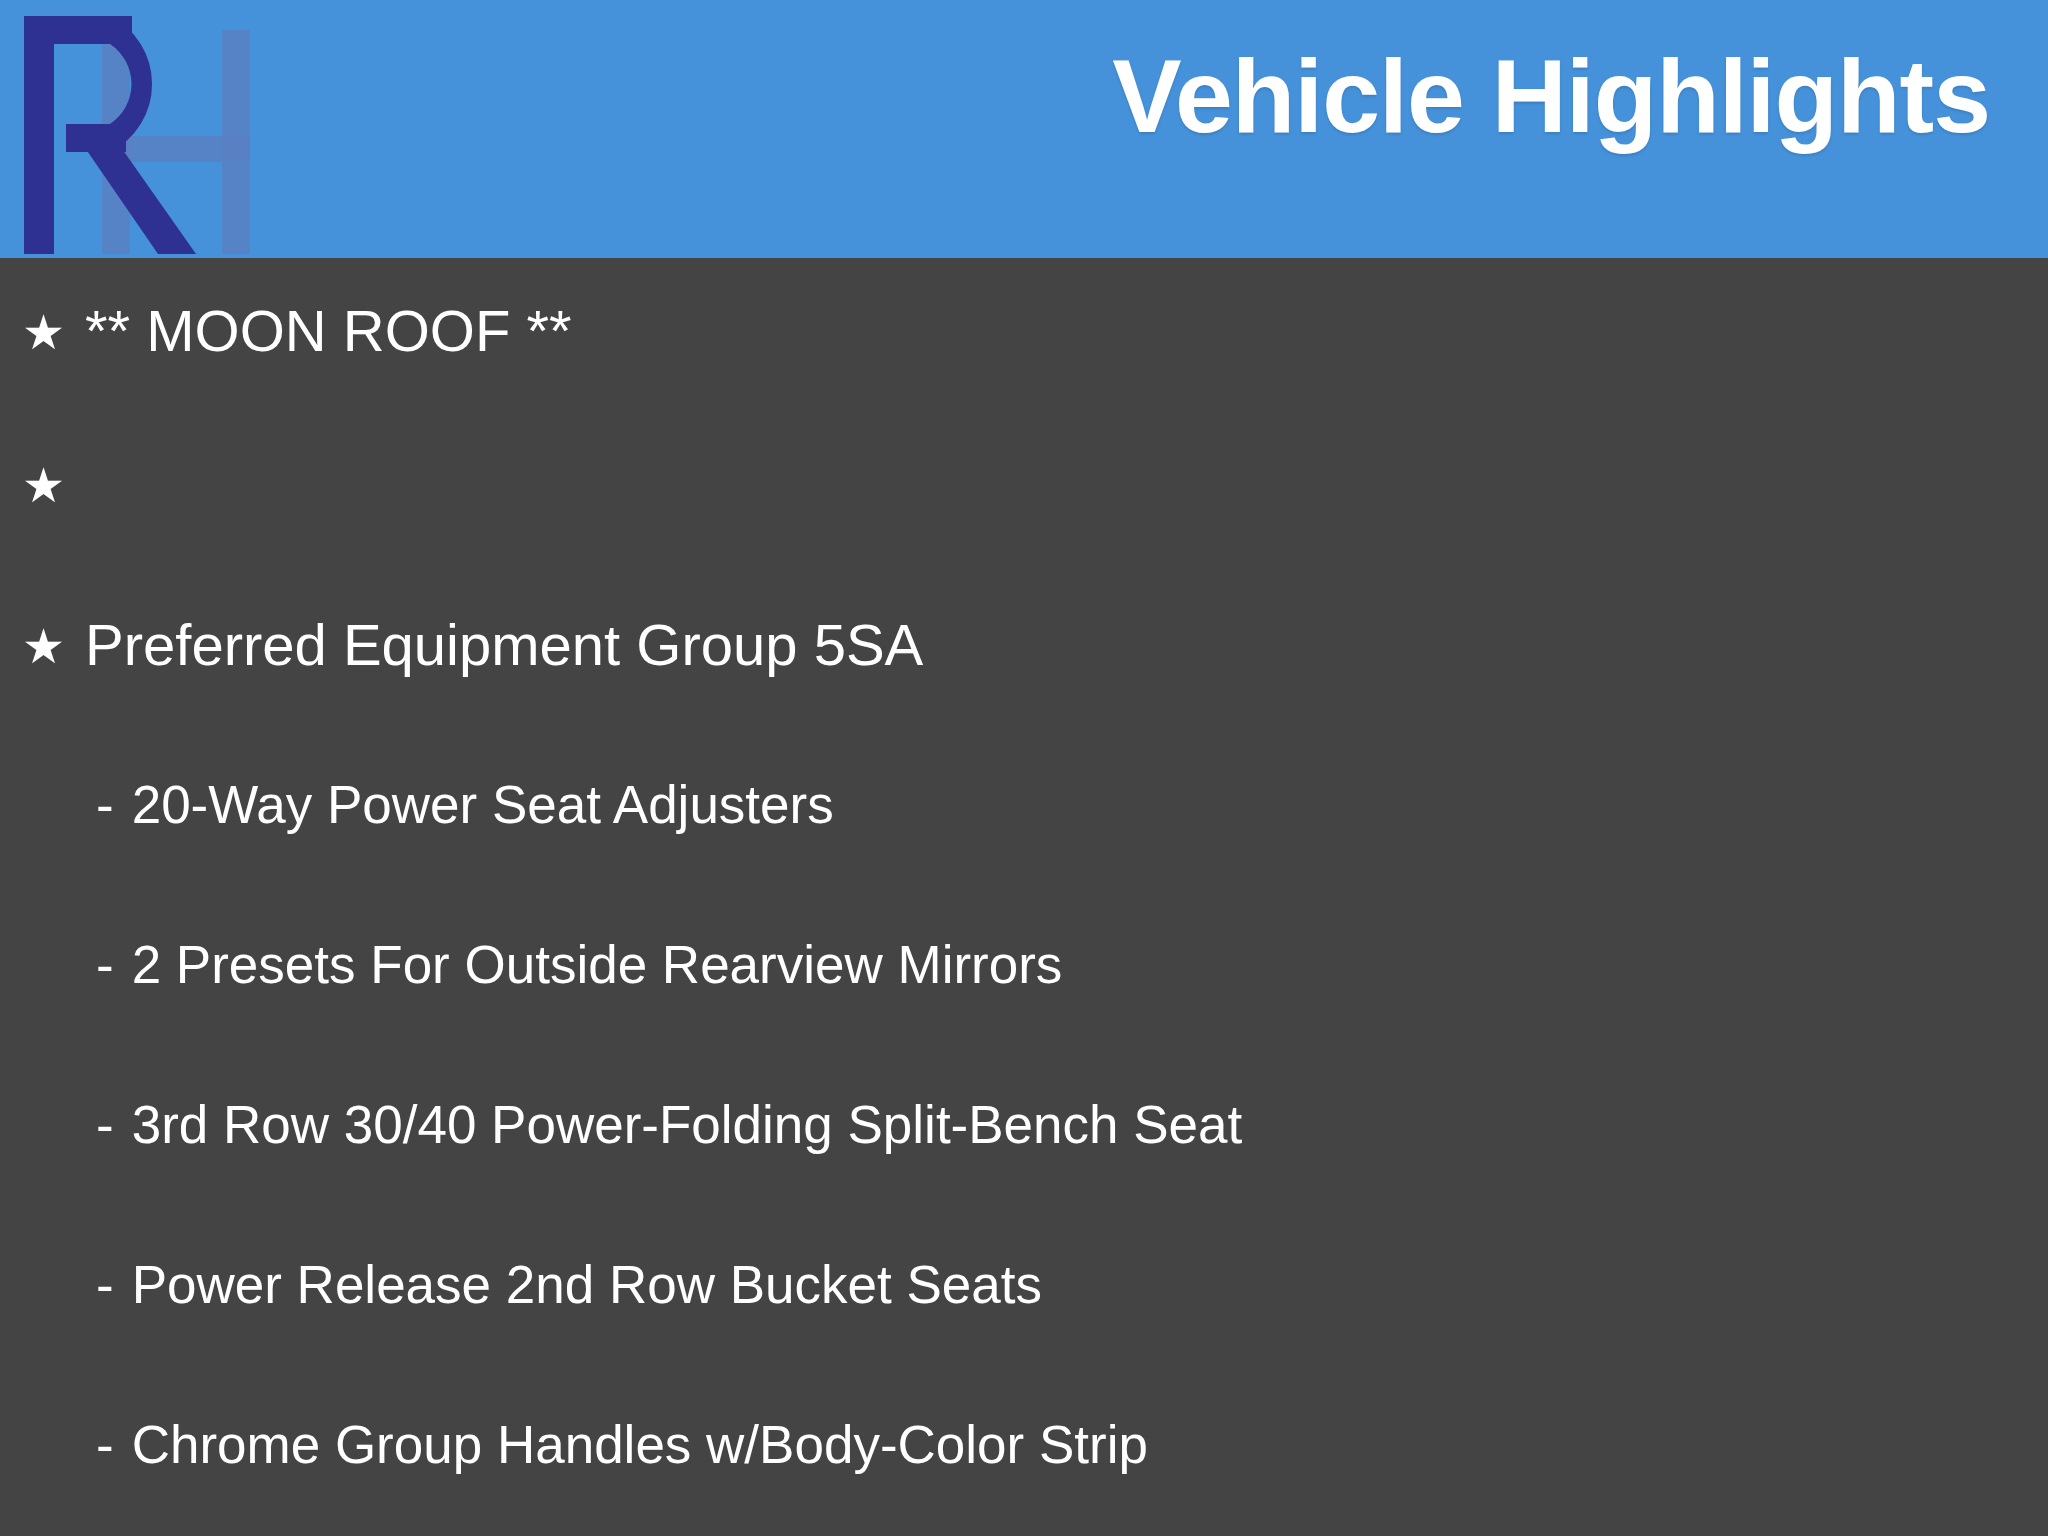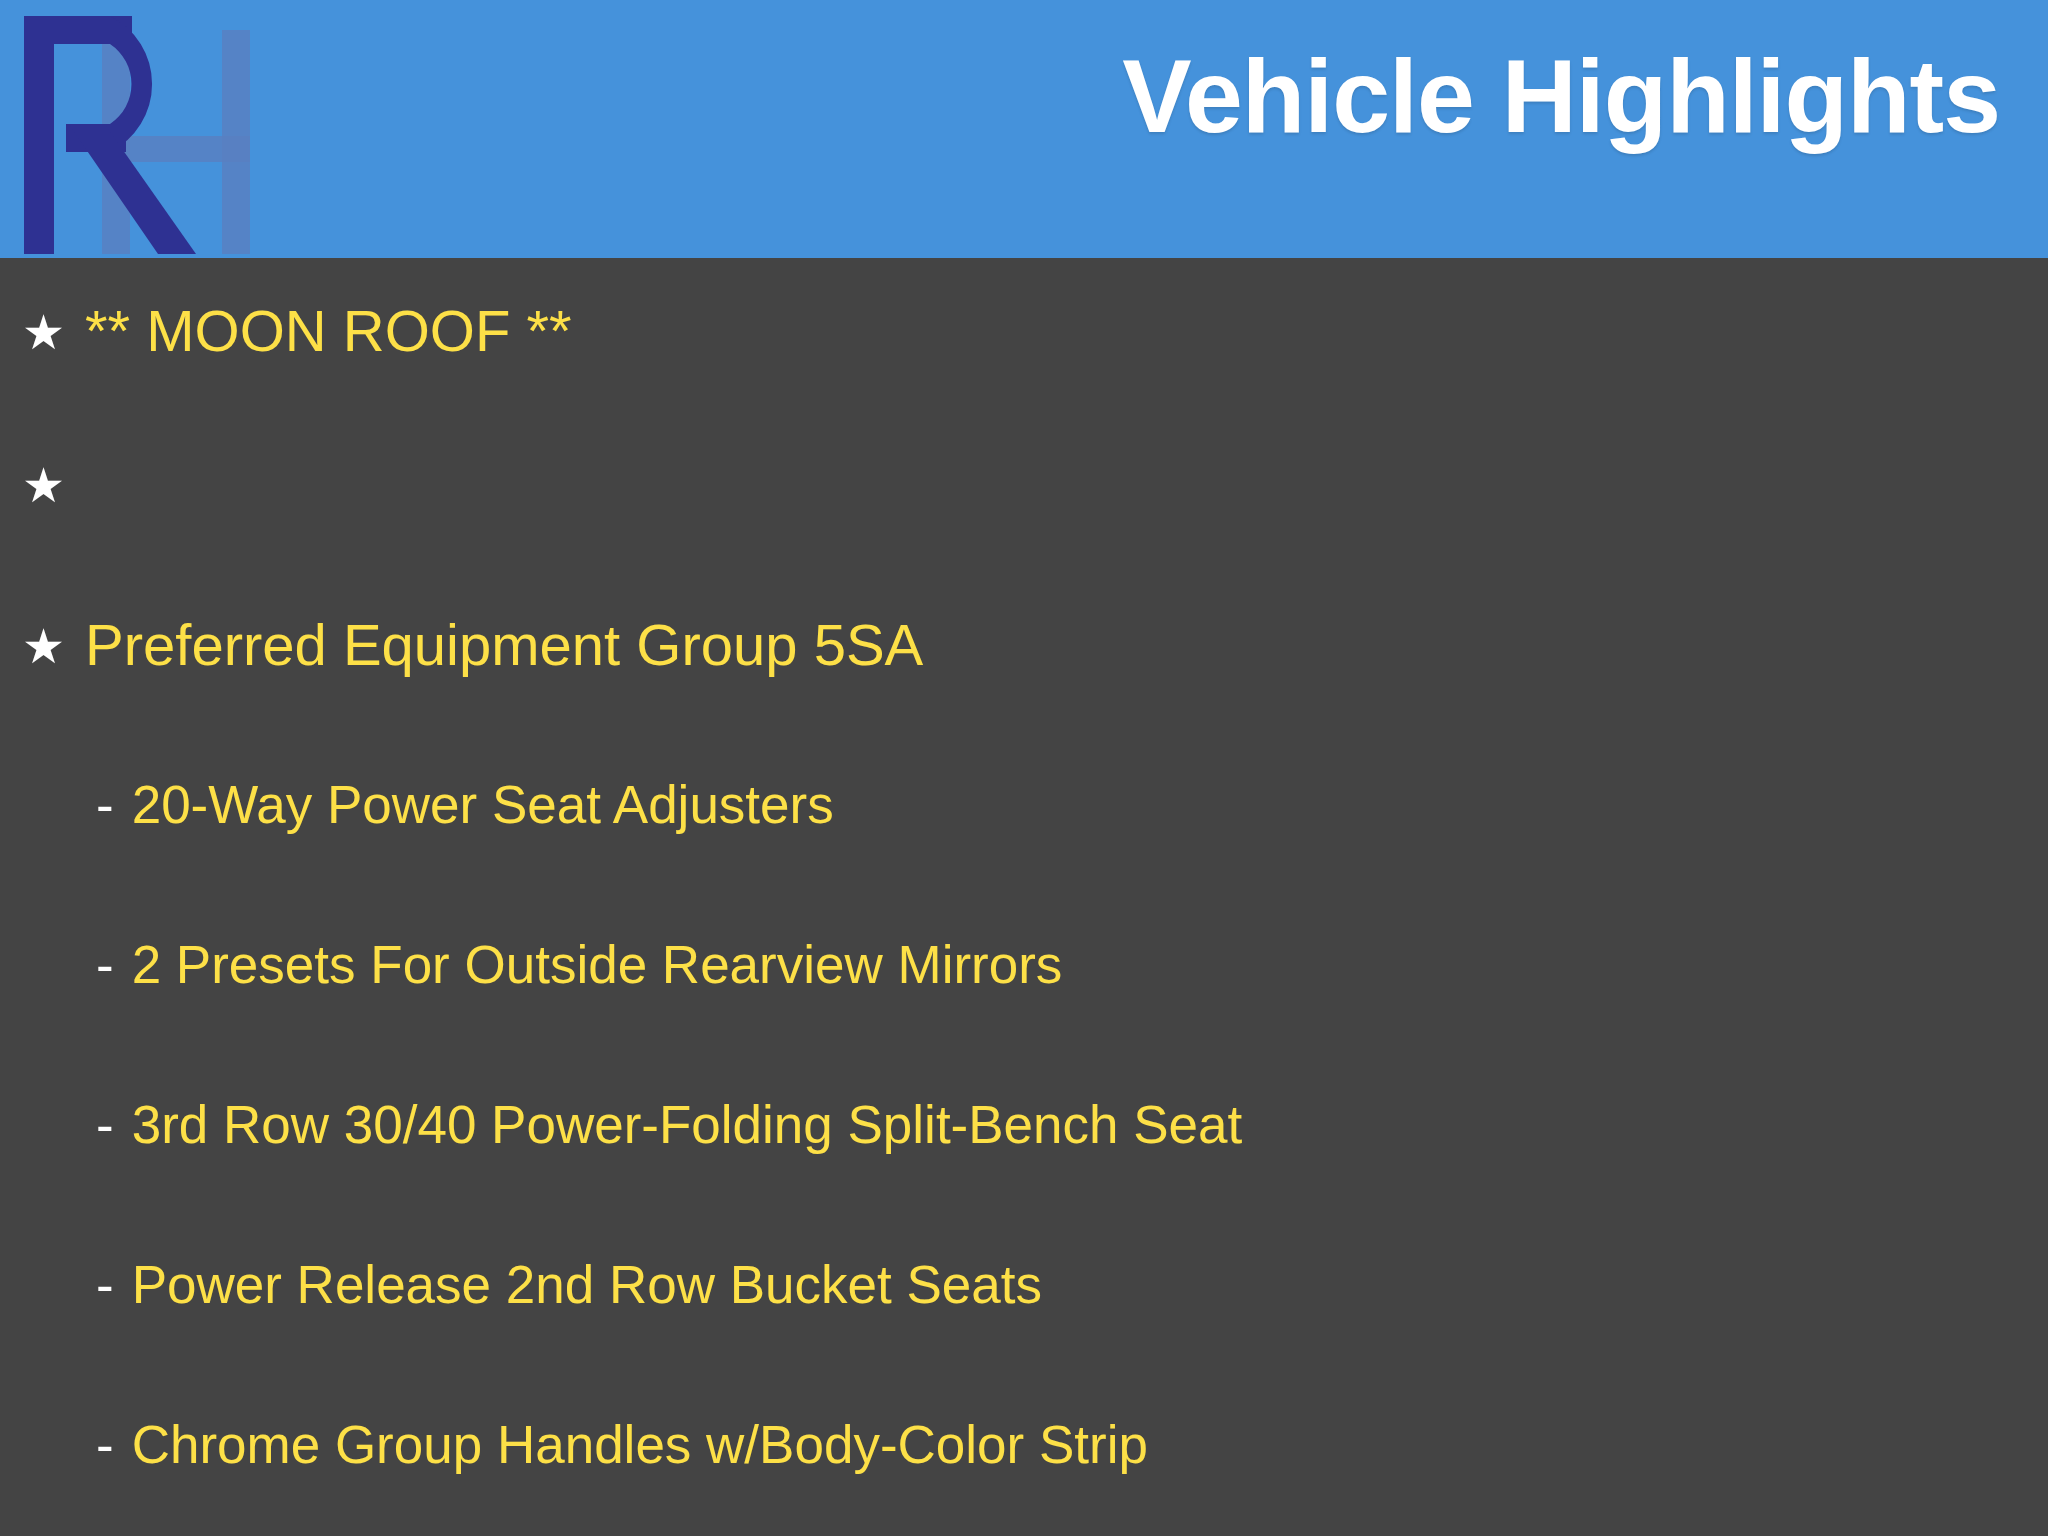--- a/index.html
+++ b/index.html
@@ -37,21 +37,21 @@
     position: absolute;
     left: 10px;
     top: 4px;
     width: 252px;
     height: 250px;
   }
   .logo-svg { display: block; width: 252px; height: 250px; }
 
   .header-title {
     position: absolute;
-    right: 48px;
+    right: 58px;
     top: 42px;
     font-size: 104px;
     font-weight: bold;
     color: #ffffff;
     letter-spacing: -1px;
     line-height: 1.05;
     white-space: nowrap;
     text-shadow: 0 2px 3px rgba(0,0,0,0.13);
   }
 
@@ -98,21 +98,21 @@
   }
   .dash-bullet {
     display: inline-block;
     font-size: 53px;
     line-height: 1;
     color: #ffffff;
     margin-right: 18px;
   }
   .hl-text {
     display: inline-block;
-    color: #fde047;
+    color: #ffffff;
     text-align: right;
   }
 </style>
 </head>
 <body>
 
 <div id="page">
 
   <div class="header">
     <div class="header-inner">

